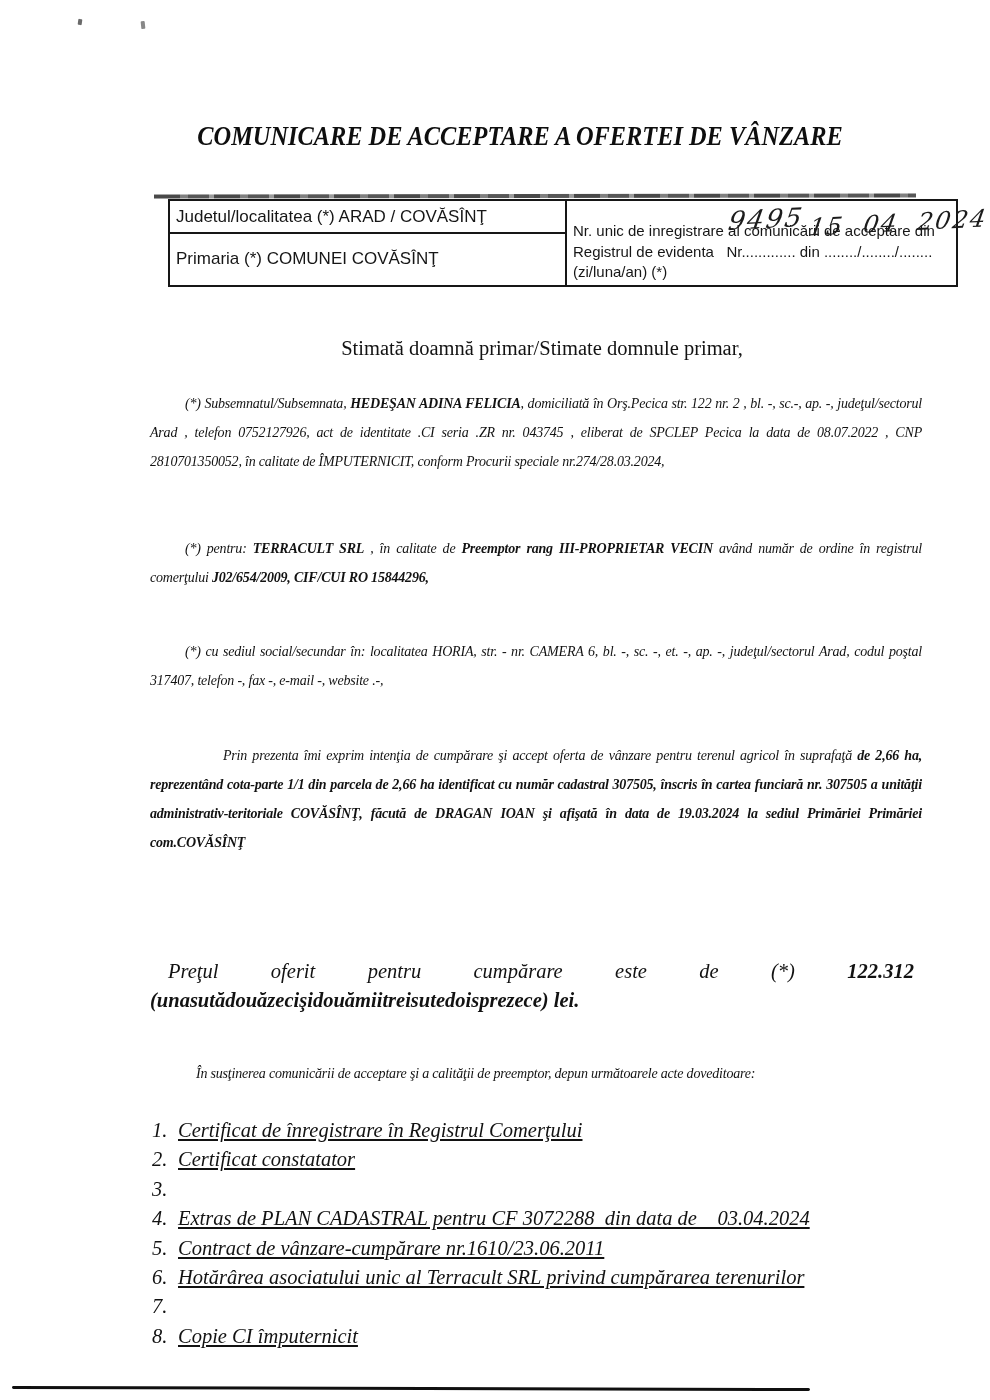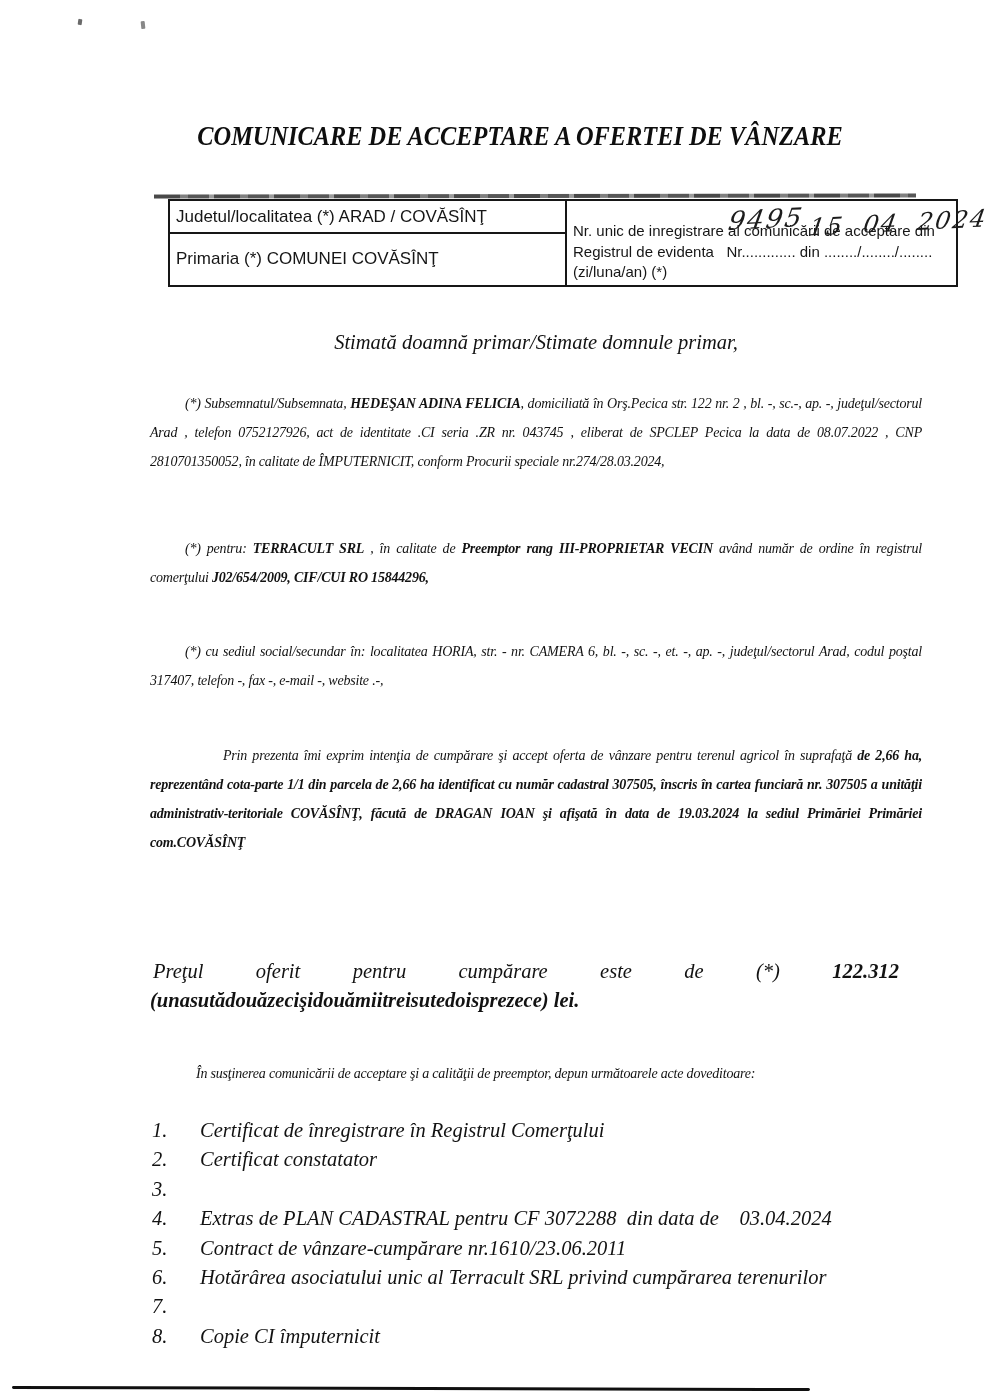--- a/index.html
+++ b/index.html
@@ -61,45 +61,45 @@
   .hw-date { left:243px; top:12px; font-size:24px; }
 
   
   .para {
     position:absolute; left:150px; width:772px; margin:0;
     font-size:14px; line-height:29px; font-style:italic;
     text-align:justify; letter-spacing:-0.2px;
   }
   .b { font-weight:bold; }
   .salutation {
-    position:absolute; left:150px; top:331px; width:772px; margin:0;
-    font-size:20.5px; font-style:italic; text-align:center;
+    position:absolute; left:150px; top:331px; width:772px; margin:6px;
+    font-size:20.5px; text-align:center;
   }
   .p1 { top:389px; text-indent:35px; }
   .p2 { top:534px; text-indent:35px; }
   .p3 { top:637px; text-indent:35px; }
   .p4 { top:741px; text-indent:73px; }
   .intro { top:1059px; text-indent:22px;margin-left:24px; }
 
   .price-line1 {
-    position:absolute; left:139px; top:957px; width:772px; box-sizing:border-box;
+    position:absolute; left:154px; top:957px; width:772px; box-sizing:border-box;
     padding:0 12px 0 14px;
     display:flex; justify-content:space-between;
     font-size:20.5px; font-style:italic; line-height:29px;align-items:center;
   }
   .price-line2 {
     position:absolute; left:150px; top:986px; width:772px;
     font-size:20.5px; font-style:italic; font-weight:bold; line-height:29px;
   }
 
   
   .evidence-list { position:absolute; left:152px; top:1119px; width:790px; font-style:italic; font-size:20.5px; }
   .list-item { display:flex; height:29.4px; align-items:baseline; }
   .list-item .num { width:26px; flex:0 0 26px; }
-  .list-item .txt { margin-left:22px; white-space:pre-wrap; }
+  .list-item .txt { margin-left:0; white-space:pre-wrap;text-decoration:underline; }
 </style>
 </head>
 <body>
 
 <div class="page">
 
   <span class="speck s1"></span>
   <span class="speck s2"></span>
 
   <h1 class="title">COMUNICARE DE ACCEPTARE A OFERTEI DE VÂNZARE</h1>

